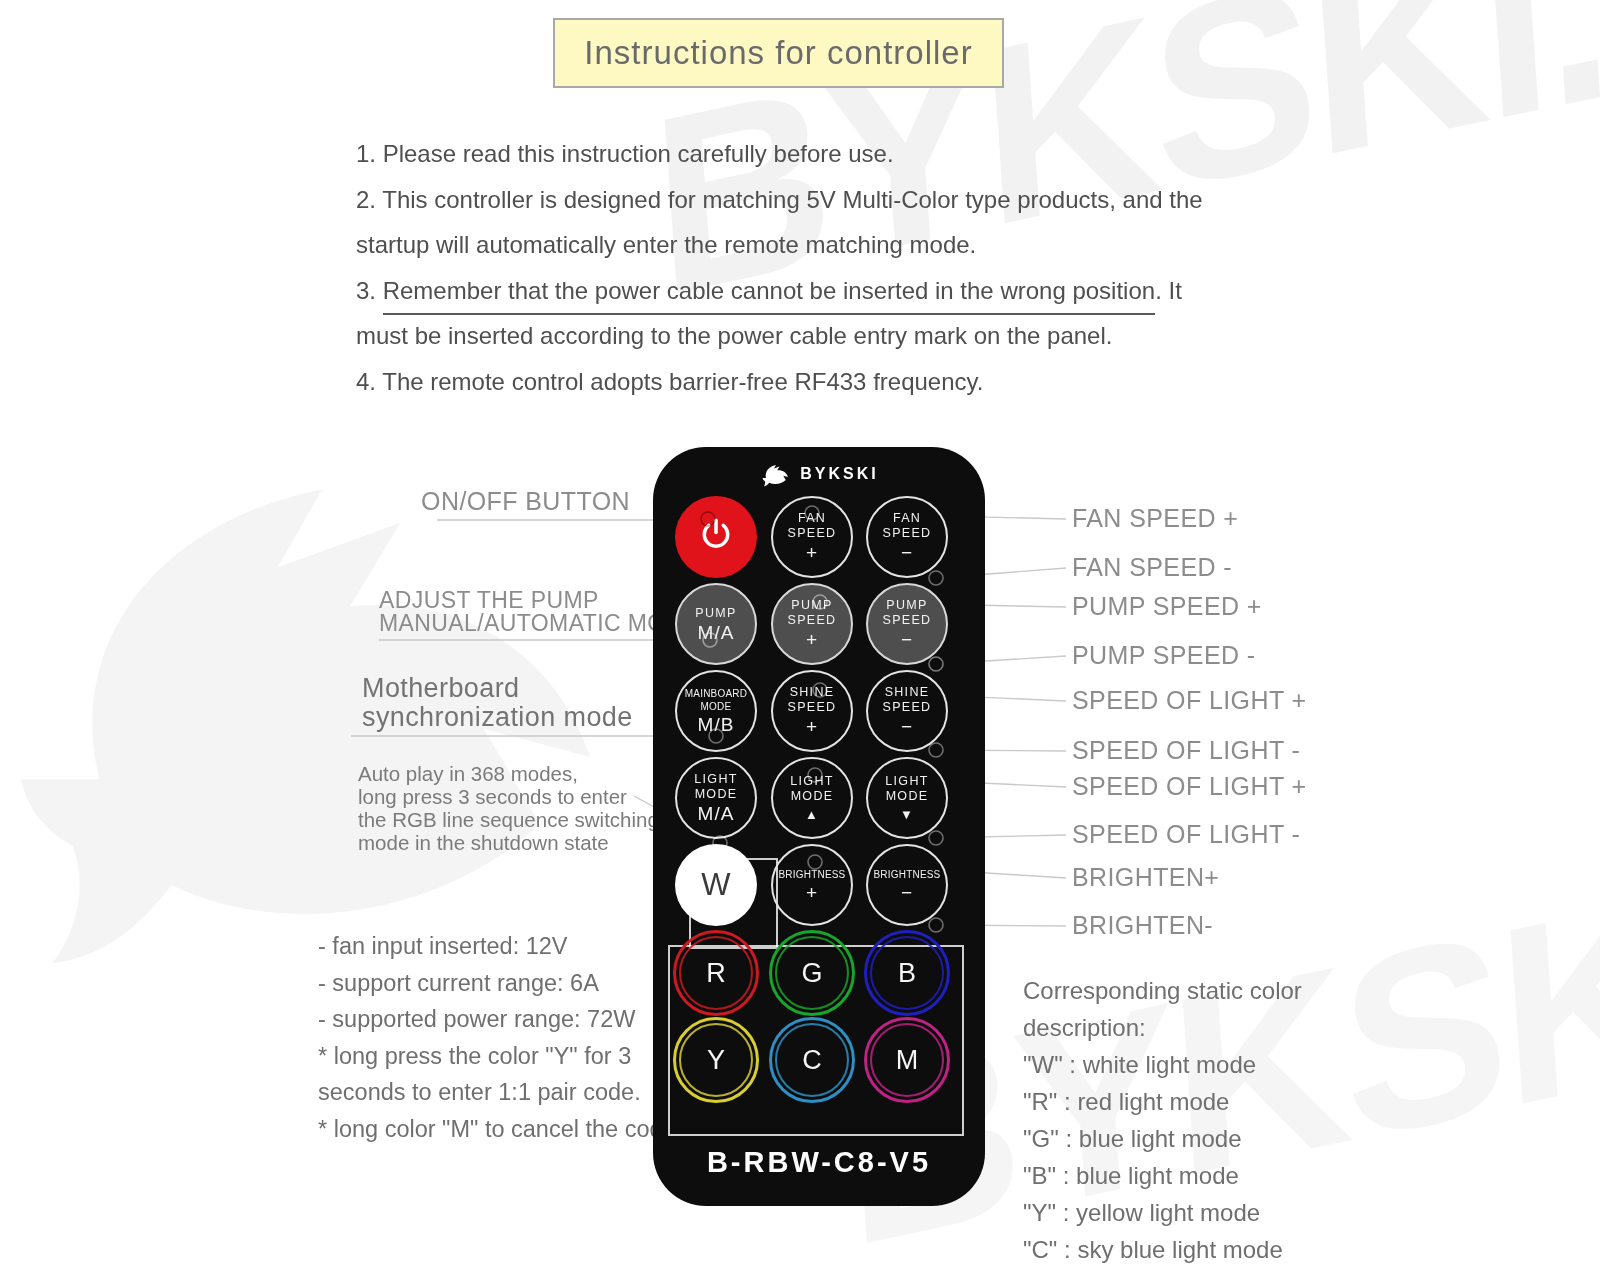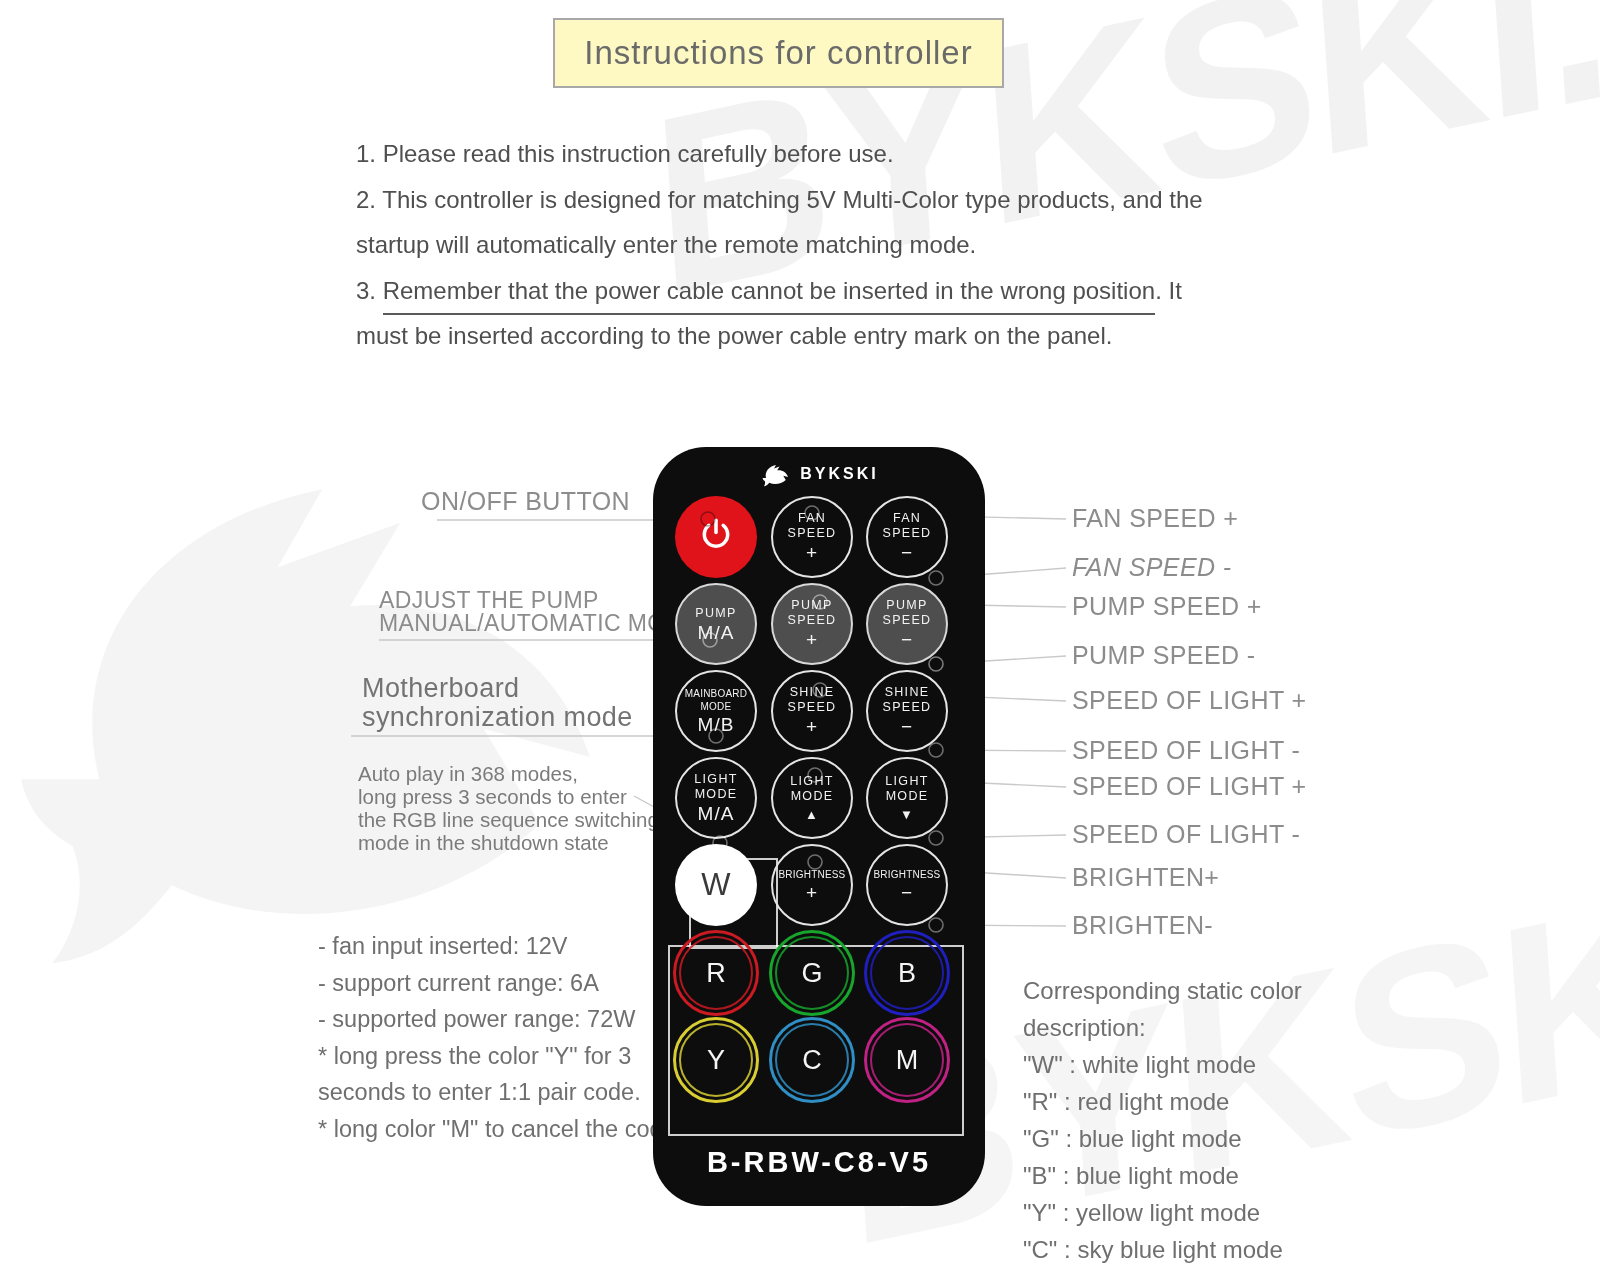--- a/index.html
+++ b/index.html
@@ -111,36 +111,37 @@
 <div class="abs title-box">
   <span>Instructions for controller</span>
 </div>
 
 <div class="abs instr">
   <div>1. Please read this instruction carefully before use.</div>
   <div>2. This controller is designed for matching 5V Multi-Color type products, and the</div>
   <div>startup will automatically enter the remote matching mode.</div>
   <div><span>3. </span><span class="ul">Remember that the power cable cannot be inserted in the wrong position</span><span>. It</span></div>
   <div>must be inserted according to the power cable entry mark on the panel.</div>
+  <div>4. The remote control adopts barrier-free RF433 frequency.</div>
 </div>
 
 <div class="lbl" style="left:380px;top:487px;width:250px;text-align:right;">ON/OFF BUTTON</div>
 <div class="lbl lbl-sm" style="left:379px;top:587px;">ADJUST THE PUMP</div>
 <div class="lbl lbl-sm" style="left:379px;top:610px;">MANUAL/AUTOMATIC MODE</div>
 <div class="lbl lbl-big" style="left:362px;top:673px;">Motherboard</div>
 <div class="lbl lbl-big" style="left:362px;top:702px;">synchronization mode</div>
 <div class="auto-note">
   <div>Auto play in 368 modes,</div>
   <div>long press 3 seconds to enter</div>
   <div>the RGB line sequence switching</div>
   <div>mode in the shutdown state</div>
 </div>
 
 <div class="lbl" style="left:1072px;top:504px;">FAN SPEED +</div>
-<div class="lbl" style="left:1072px;top:553px;font-style:italic;">FAN SPEED -</div>
+<div class="lbl" style="left:1072px;top:553px;">FAN SPEED -</div>
 <div class="lbl" style="left:1072px;top:592px;">PUMP SPEED +</div>
 <div class="lbl" style="left:1072px;top:641px;">PUMP SPEED -</div>
 <div class="lbl" style="left:1072px;top:686px;">SPEED OF LIGHT +</div>
 <div class="lbl" style="left:1072px;top:736px;">SPEED OF LIGHT -</div>
 <div class="lbl" style="left:1072px;top:772px;">SPEED OF LIGHT +</div>
 <div class="lbl" style="left:1072px;top:820px;">SPEED OF LIGHT -</div>
 <div class="lbl" style="left:1072px;top:863px;">BRIGHTEN+</div>
 <div class="lbl" style="left:1072px;top:911px;">BRIGHTEN-</div>
 
 <div class="specs">

